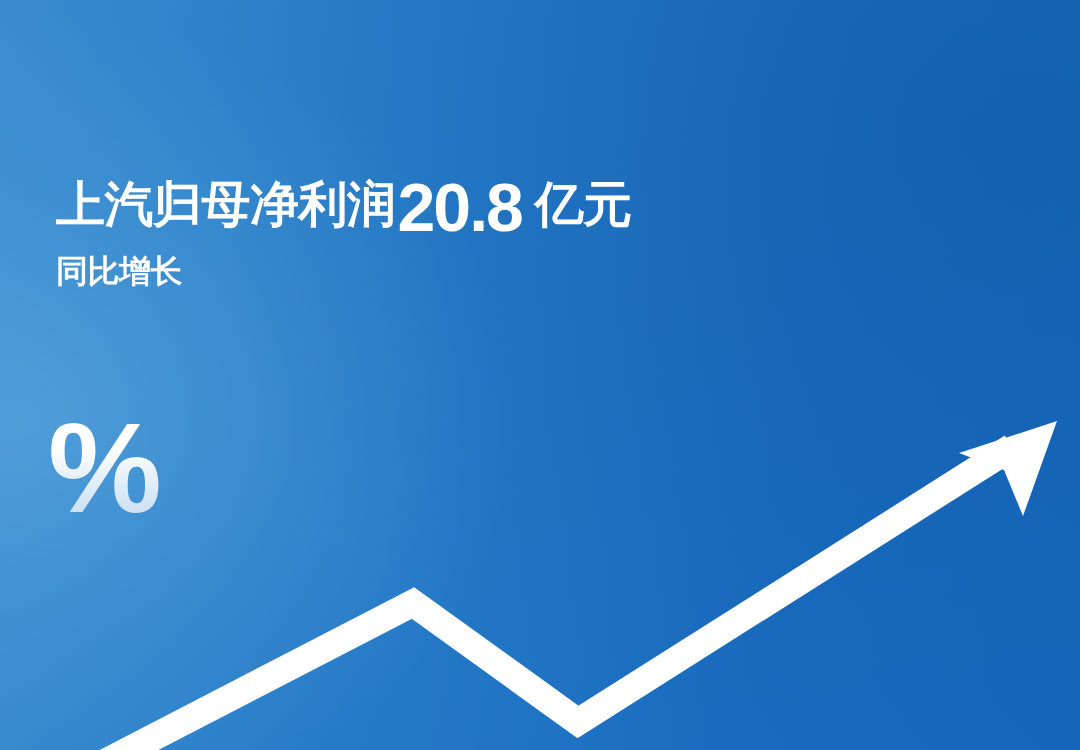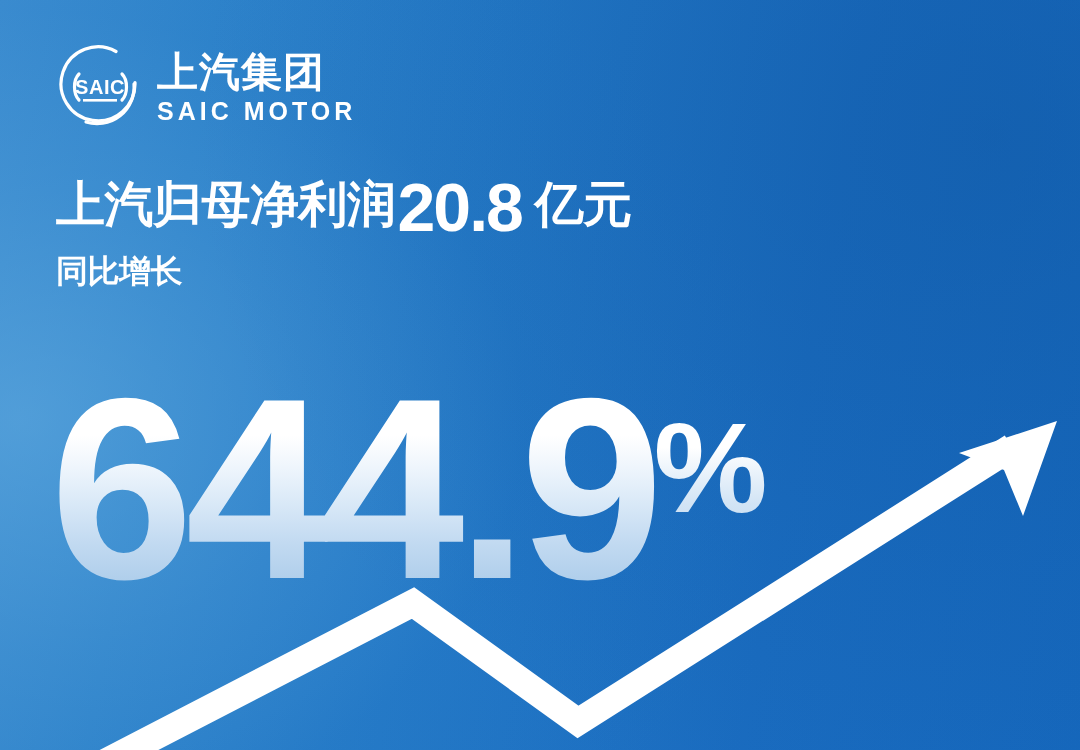--- a/index.html
+++ b/index.html
@@ -176,42 +176,27 @@
 
   <div class="bg-base"></div>
   <div class="bg-glow"></div>
   <div class="bg-vignette"></div>
 
   <svg class="arrow-layer" viewBox="0 0 1080 750">
     <polyline points="100,765 413,603 578,722 1012,447" fill="none" stroke="#ffffff" stroke-width="27" stroke-linejoin="miter" stroke-linecap="butt"></polyline>
     <polygon points="1057,421 959,453 1004,470 1023,516" fill="#ffffff"></polygon>
   </svg>
 
-  <div class="logo">
-    <svg class="logo-mark" viewBox="0 0 88 86">
-      <path d="M60 7.5 A37 37 0 1 0 79 38.5" fill="none" stroke="#ffffff" stroke-width="3.2" stroke-linecap="round"></path>
-      <path d="M78 40 A37 37 0 0 1 30 78" fill="none" stroke="#ffffff" stroke-width="3.2" stroke-linecap="round"></path>
-      <path d="M23 30 C17 36 17 50 23 56" fill="none" stroke="#ffffff" stroke-width="3.2" stroke-linecap="round"></path>
-      <path d="M66 30 C72 36 72 50 66 56" fill="none" stroke="#ffffff" stroke-width="3.2" stroke-linecap="round"></path>
-      <text x="44" y="50" text-anchor="middle" fill="#ffffff" font-family="Liberation Sans, sans-serif" font-size="20" font-weight="700" letter-spacing="0.5">SAIC</text>
-      <rect x="27" y="55" width="34" height="2.6" fill="#ffffff"></rect>
-    </svg>
-    <div class="logo-words">
-      <div class="logo-cn">上汽集团</div>
-      <div class="logo-en">SAIC MOTOR</div>
-    </div>
-  </div>
 
   <div class="headline">
     <div class="hl-line hl-2">
       <span>上汽归母净利润</span>
         <span class="num">20.8</span>
         <span>亿元</span>
     </div>
     <div class="hl-line hl-3">同比增长</div>
   </div>
 
   <div class="bignum">
-    <span class="value">644.9</span>
     <span class="pct">%</span>
   </div>
 
 </div>
 
 </body></html>

